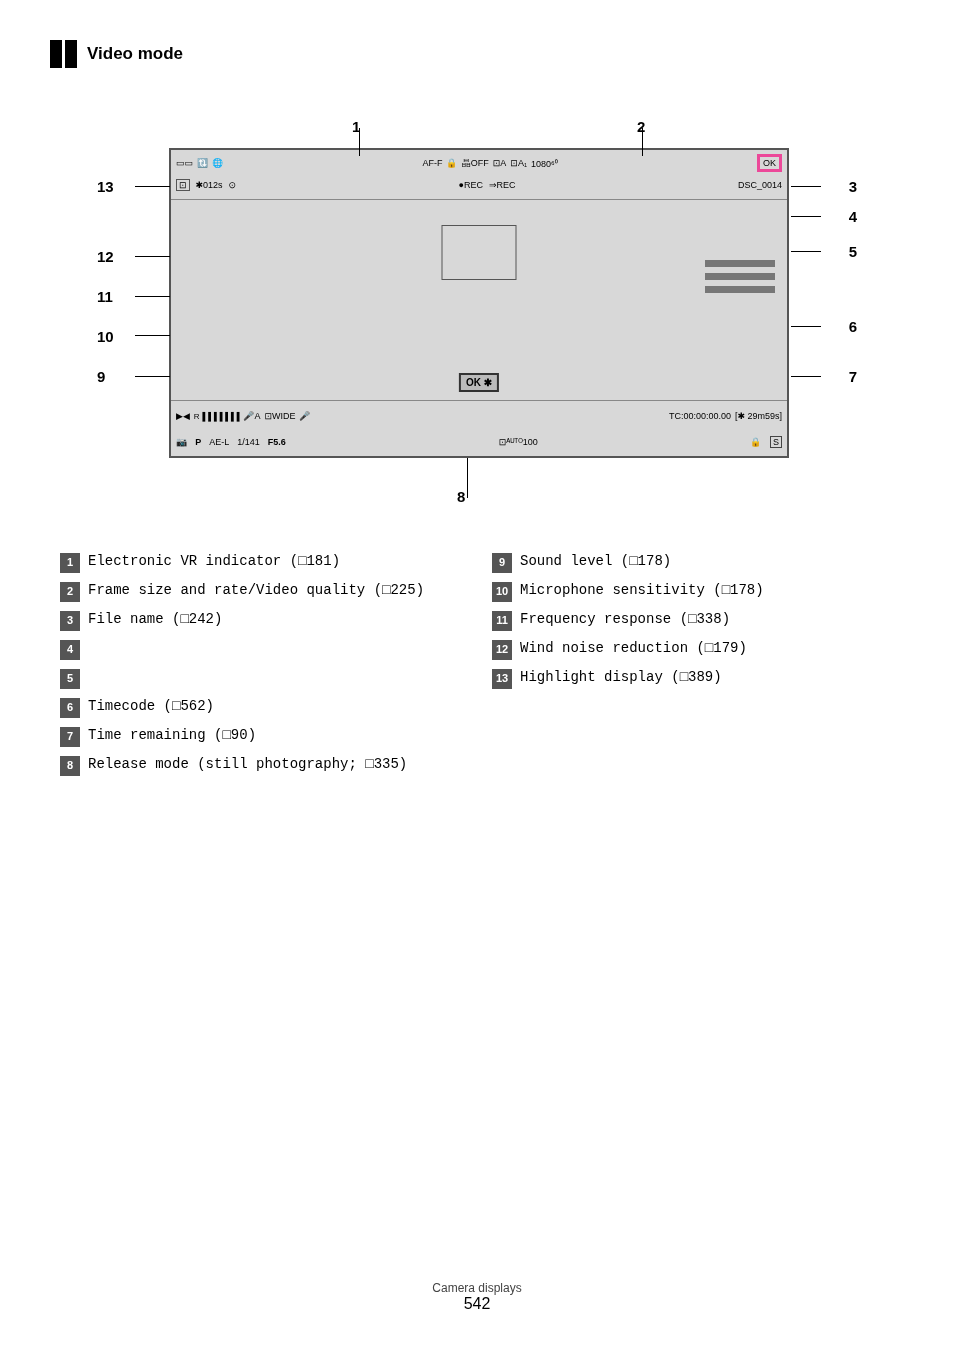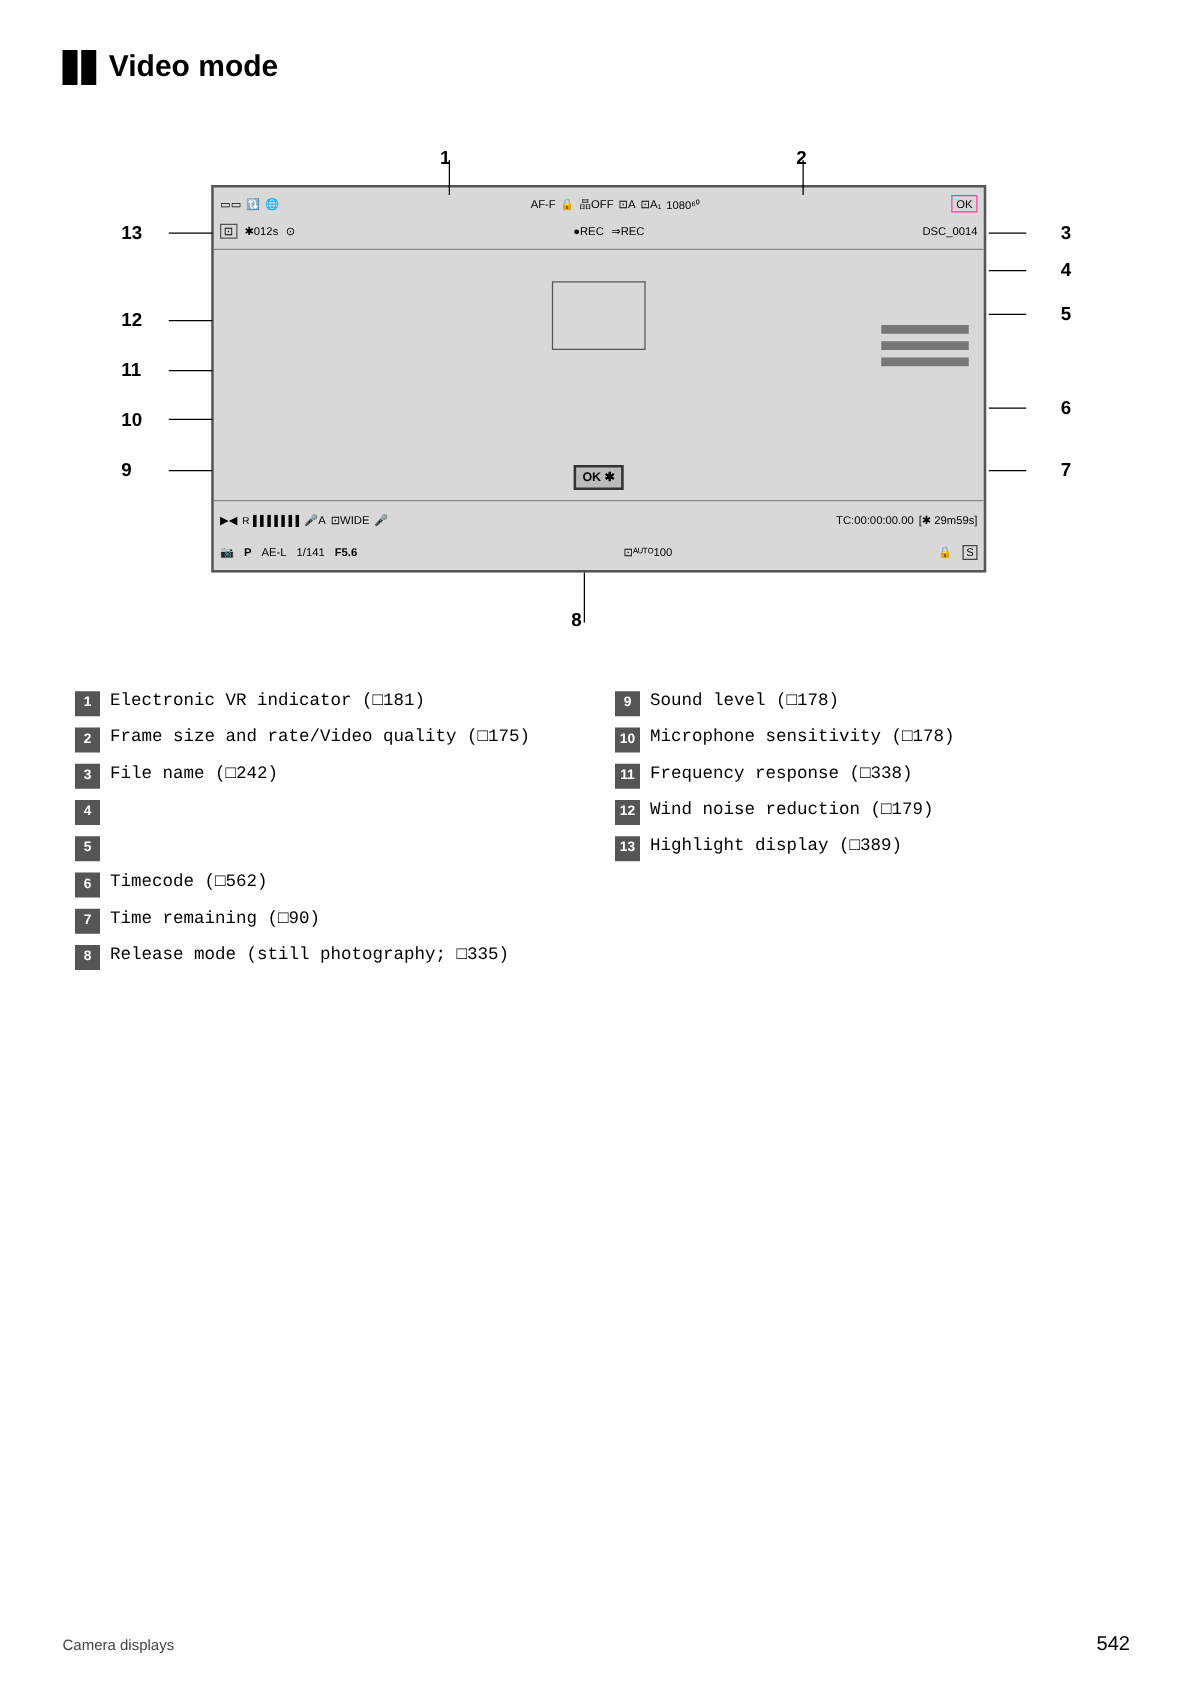--- a/index.html
+++ b/index.html
@@ -14,21 +14,21 @@
 
     .page {
       padding: 40px 50px 40px 50px;
     }
 
     
     .page-title {
       display: flex;
       align-items: center;
       gap: 10px;
-      font-size: 24px;
+      font-size: 17px;
       font-weight: bold;
       margin-bottom: 30px;
     }
     .title-icon {
       display: flex;
       gap: 3px;
     }
     .title-icon span {
       display: inline-block;
       width: 12px;
@@ -70,29 +70,30 @@
 
     .legend-text {
       font-size: 14px;
       line-height: 1.4;
       font-family: Liberation Mono, monospace;
     }
 
     
     .footer {
       position: absolute;
-      bottom: 20px;
+      bottom: 32px;
       left: 0;
       right: 0;
       display: flex;
       justify-content: space-between;
       align-items: center;
-      padding: 0 50px;
+      padding: 0 22px;
       font-size: 12px;
       color: #444;
+      flex-direction: column;
     }
     .footer-page {
       font-size: 16px;
       color: #000;
     }
 
     
     .diag-outer {
       position: relative;
       width: 780px;
@@ -231,21 +232,21 @@
           <span>🔃</span>
           <span>🌐</span>
           <span style="flex:1"></span>
           <span>AF-F</span>
           <span>🔒</span>
           <span>晶OFF</span>
           <span>⊡A</span>
           <span>⊡A₁</span>
           <span>1080⁶⁰</span>
           <span style="flex:1"></span>
-          <span style="border:1px solid #ec4899;padding:1px 3px;">OK</span>
+          <span style="border:3px solid #ec4899;padding:1px 3px;">OK</span>
         </div>
         <div class="vf-top-row2">
           <span style="border:1px solid #555;padding:0 2px;">⊡</span>
           <span>✱012s</span>
           <span>⊙</span>
           <span style="flex:1"></span>
           <span>●REC</span>
           <span>⇒REC</span>
           <span style="flex:1"></span>
           <span>DSC_0014</span>
@@ -328,21 +329,21 @@
 
   <div class="legend">
 
     <div>
       <div class="legend-item">
         <span class="legend-num">1</span>
         <span class="legend-text">Electronic VR indicator (□181)</span>
       </div>
       <div class="legend-item">
         <span class="legend-num">2</span>
-        <span class="legend-text">Frame size and rate/Video quality (□175)</span>
+        <span class="legend-text">Frame size and rate/Video quality (□225)</span>
       </div>
       <div class="legend-item">
         <span class="legend-num">3</span>
         <span class="legend-text">File name (□242)</span>
       </div>
       <div class="legend-item">
         <span class="legend-num">4</span>
       </div>
       <div class="legend-item">
         <span class="legend-num">5</span>

